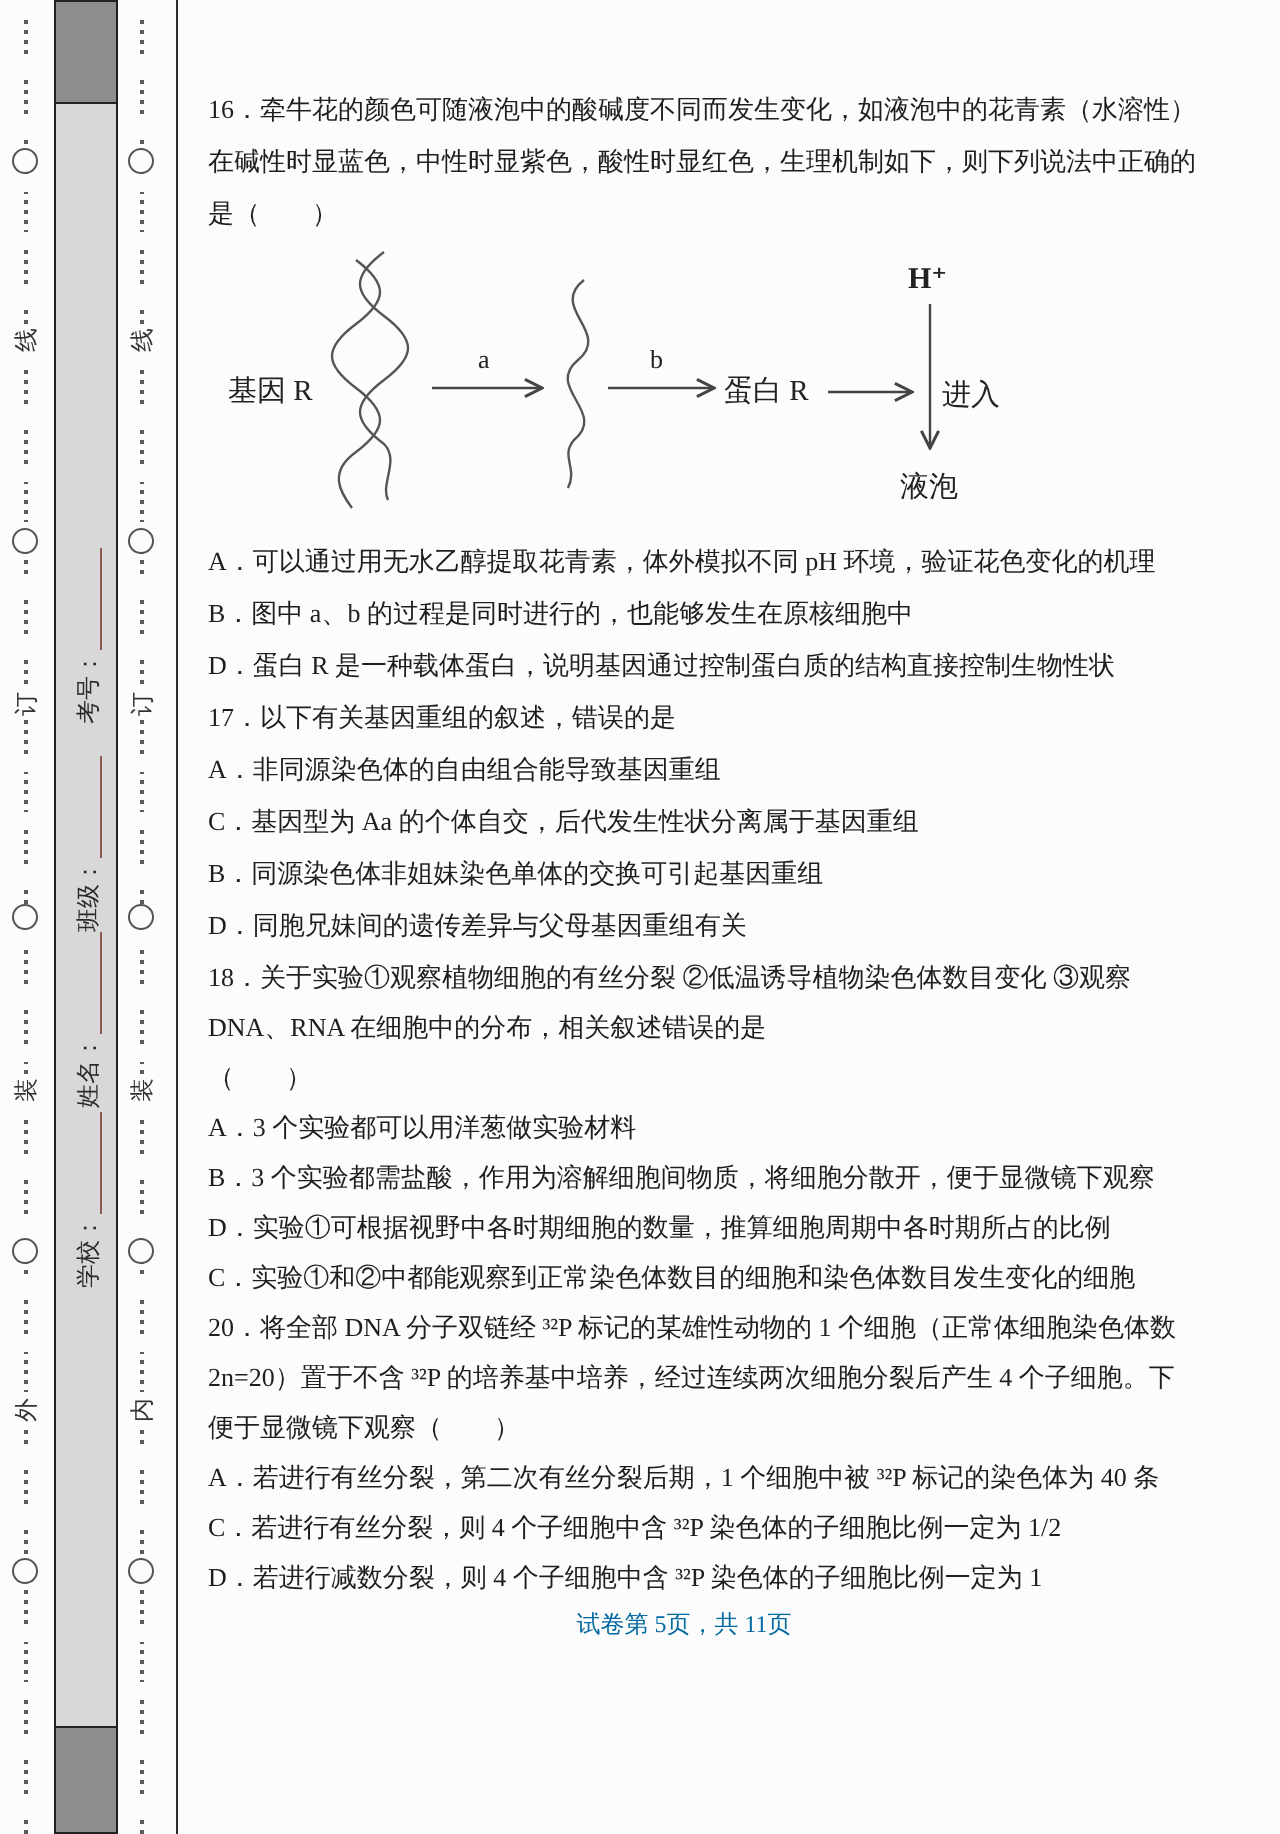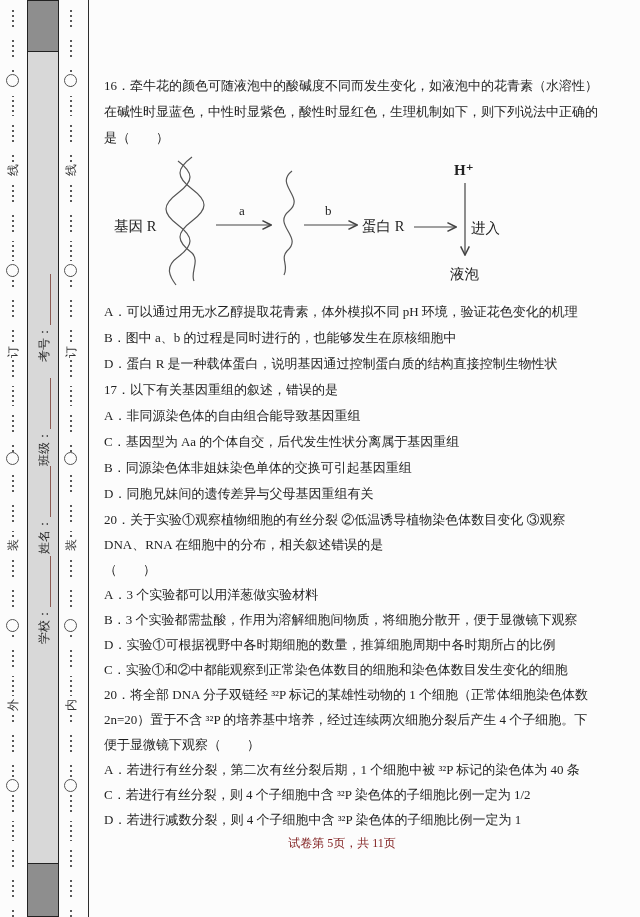--- a/index.html
+++ b/index.html
@@ -35,27 +35,27 @@
   .strip-block.bot { bottom:0; height:54px; border-top:1px solid #222; border-bottom:1px solid #222; }
   .field {
     position:absolute; left:-29px; width:88px; height:16px;
     display:flex; align-items:flex-end; transform:rotate(-90deg);
   }
   .field-label { font-size:12px; line-height:14px; white-space:nowrap; color:#2a2a2a; }
   .field-blank { flex:1; height:11px; border-bottom:1px solid #8d5a52; margin-left:1px; }
   
   .vrule { position:absolute; left:88px; top:0; bottom:0; width:1px; background:#2e2e2e; }
   
-  .content { position:absolute; left:104px; top:73px; width:476px; font-size:13px; }
+  .content { position:absolute; left:104px; top:42px; width:476px; font-size:13px; }
   .content p { margin:0; white-space:nowrap; }
   .q16 p, .q17 p { line-height:26px; }
   .q18 p, .q19 p { line-height:25px; }
   .diagram { display:block; margin:0 0 8px 2px; }
   .diagram text { fill:#222; font-family:"Liberation Serif","DejaVu Serif",serif; }
-  .footer { text-align:center; font-size:12px; color:#7f1d1d; margin-top:2px; line-height:18px; white-space:nowrap; }
+  .footer { text-align:center; font-size:12px; color:#0369a1; margin-top:2px; line-height:18px; white-space:nowrap; }
 </style>
 </head>
 <body>
 
 <div class="dotline left"></div>
 <div class="bcircle" style="left:6px; top:74px;"></div>
 <div class="bchar" style="left:5px; top:162px;">线</div>
 <div class="bcircle" style="left:6px; top:264px;"></div>
 <div class="bchar" style="left:5px; top:344px;">订</div>
 <div class="bcircle" style="left:6px; top:452px;"></div>
@@ -134,21 +134,21 @@
 
   <section class="q17">
     <p>17．以下有关基因重组的叙述，错误的是</p>
     <p>A．非同源染色体的自由组合能导致基因重组</p>
     <p>C．基因型为 Aa 的个体自交，后代发生性状分离属于基因重组</p>
     <p>B．同源染色体非姐妹染色单体的交换可引起基因重组</p>
     <p>D．同胞兄妹间的遗传差异与父母基因重组有关</p>
   </section>
 
   <section class="q18">
-    <p>20．关于实验①观察植物细胞的有丝分裂 ②低温诱导植物染色体数目变化 ③观察</p>
+    <p>18．关于实验①观察植物细胞的有丝分裂 ②低温诱导植物染色体数目变化 ③观察</p>
     <p>DNA、RNA 在细胞中的分布，相关叙述错误的是</p>
     <p>（　　）</p>
     <p>A．3 个实验都可以用洋葱做实验材料</p>
     <p>B．3 个实验都需盐酸，作用为溶解细胞间物质，将细胞分散开，便于显微镜下观察</p>
     <p>D．实验①可根据视野中各时期细胞的数量，推算细胞周期中各时期所占的比例</p>
     <p>C．实验①和②中都能观察到正常染色体数目的细胞和染色体数目发生变化的细胞</p>
   </section>
 
   <section class="q19">
     <p>20．将全部 DNA 分子双链经 ³²P 标记的某雄性动物的 1 个细胞（正常体细胞染色体数</p>

